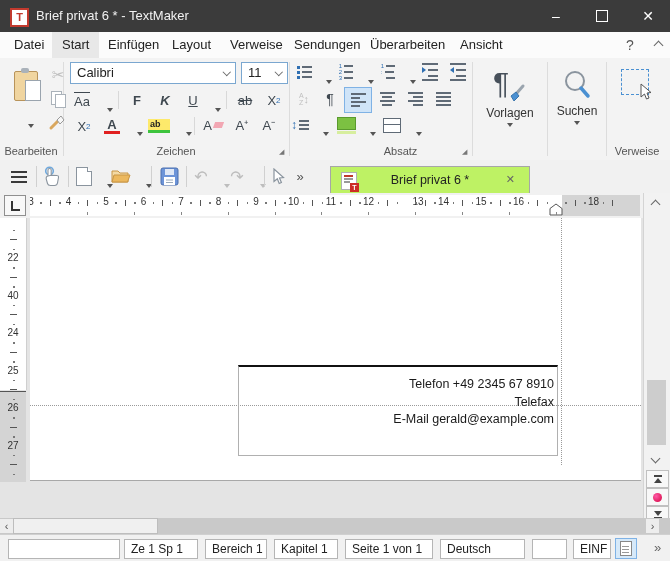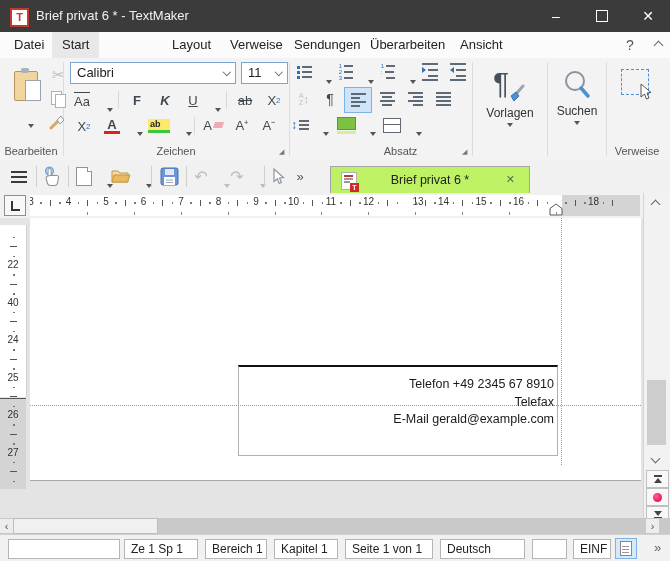--- a/index.html
+++ b/index.html
@@ -50,21 +50,21 @@
   .h-gray{position:absolute;left:532px;top:0;width:78px;height:21px;background:#d4d4d4;}
   .rnum{position:absolute;top:1px;width:16px;text-align:center;font-size:10px;color:#333;}
   .rdot{position:absolute;top:7px;width:1.5px;height:1.5px;background:#777;}
   .rtick{position:absolute;top:5px;width:1px;height:6px;background:#555;}
   .rtab{position:absolute;bottom:1px;width:1px;height:3px;background:#888;}
   .vnum{position:absolute;left:0;width:26px;text-align:center;font-size:10px;color:#333;}
   .vdash{position:absolute;left:10px;width:7px;height:1px;background:#555;}
   .vdot{position:absolute;left:13px;width:1.5px;height:1.5px;background:#777;}
   
   .canvas{position:absolute;top:218px;left:0;width:643px;height:300px;background:#e4e4e4;overflow:hidden;}
-  .v-ruler{position:absolute;left:0;top:7px;width:28px;height:263px;}
+  .v-ruler{position:absolute;left:0;top:0;width:28px;height:263px;}
   .v-white{position:absolute;left:0;top:0;width:26px;height:172px;background:#fff;border-right:1px solid #cfcfcf;}
   .v-gray{position:absolute;left:0;top:173px;width:26px;height:90px;background:#d4d4d4;border-top:1px solid #555;}
   .page{position:absolute;left:30px;top:0;width:611px;height:262px;background:#fff;border-bottom:1px solid #a8a8a8;}
   .guide-h{position:absolute;left:0;top:187px;width:611px;border-top:1px dotted #9a9a9a;}
   .guide-v{position:absolute;left:531px;top:0;height:247px;border-left:1px dotted #9a9a9a;}
   .frame{position:absolute;left:208px;top:147px;width:318px;height:88px;border:1px solid #b0b0b0;border-top:2px solid #111;}
   .frame .doc-line{position:absolute;right:3px;font-size:12.5px;color:#1a1a1a;white-space:nowrap;}
   
   .vscroll{position:absolute;top:193px;left:643px;width:27px;height:325px;background:#f2f2f2;border-left:1px solid #d4d4d4;}
   .vthumb{position:absolute;left:3px;top:187px;width:19px;height:65px;background:#cdcdcd;}
@@ -100,20 +100,21 @@
     <div class="app-icon">T</div>
     <div class="title-text">Brief privat 6 * - TextMaker</div>
     <div class="winbtn" style="left:537px;">–</div>
     <div class="winbtn" style="left:583px;"><span class="maxglyph"></span></div>
     <div class="winbtn" style="left:629px;">✕</div>
   </div>
 
   <div class="menubar">
     <span class="menu-item" style="left:4px;">Datei</span>
     <span class="menu-item active" style="left:52px;">Start</span>
+    <span class="menu-item" style="left:98px;">Einfügen</span>
     <span class="menu-item" style="left:162px;">Layout</span>
     <span class="menu-item" style="left:220px;">Verweise</span>
     <span class="menu-item" style="left:284px;">Sendungen</span>
     <span class="menu-item" style="left:360px;">Überarbeiten</span>
     <span class="menu-item" style="left:450px;">Ansicht</span>
     <div class="menu-help">?</div>
     <span class="chev up menu-collapse"></span>
   </div>
 
   <div class="ribbon">

